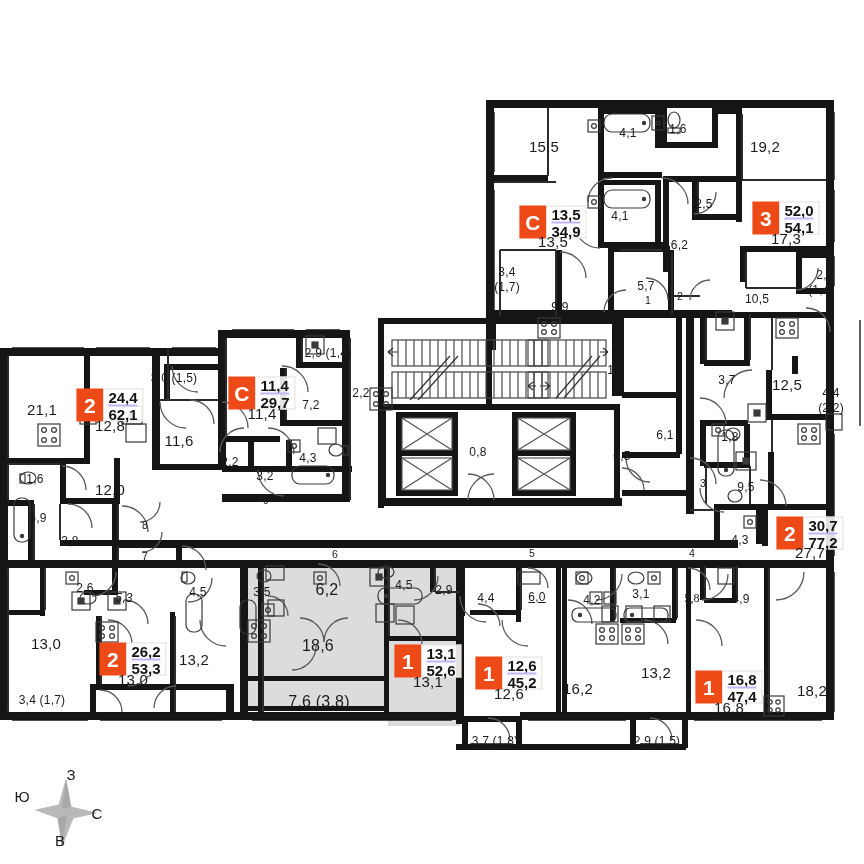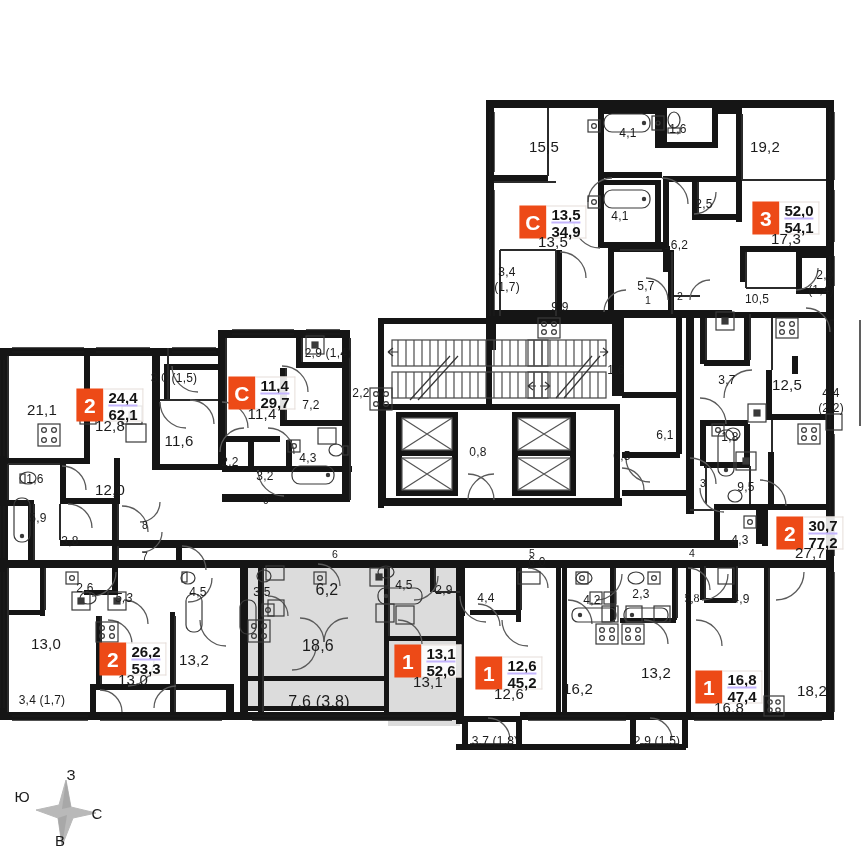--- a/index.html
+++ b/index.html
@@ -764,23 +764,23 @@
       <div class="num xs" style="left: 532px; top: 553px;">5</div>
       <div class="num xs" style="left: 692px; top: 553px;">4</div>
       <div class="num sm" style="left: 85px; top: 588px;">2,6</div>
       <div class="num sm" style="left: 124px; top: 598px; font-style: italic;">5,3</div>
       <div class="num sm" style="left: 198px; top: 592px;">4,5</div>
       <div class="num sm" style="left: 262px; top: 592px;">3,5</div>
       <div class="num lg" style="left: 327px; top: 590px;">6,2</div>
       <div class="num sm" style="left: 404px; top: 585px;">4,5</div>
       <div class="num sm" style="left: 444px; top: 590px;">2,9</div>
       <div class="num sm" style="left: 486px; top: 598px;">4,4</div>
-      <div class="num sm" style="left: 537px; top: 562px; text-decoration: underline;">6,0</div>
+      <div class="num sm" style="left: 537px; top: 597px; text-decoration: underline;">6,0</div>
       <div class="num sm" style="left: 592px; top: 600px;">4,2</div>
-      <div class="num sm" style="left: 641px; top: 594px;">2,3</div>
+      <div class="num sm" style="left: 641px; top: 594px;">3,1</div>
       <div class="num sm" style="left: 692px; top: 598px; font-family: Liberation Serif, serif;">5,8</div>
       <div class="num sm" style="left: 741px; top: 599px;">4,9</div>
       <div class="num" style="left: 46px; top: 643px;">13,0</div>
       <div class="num" style="left: 194px; top: 659px;">13,2</div>
       <div class="num lg" style="left: 318px; top: 646px;">18,6</div>
       <div class="num" style="left: 578px; top: 688px;">16,2</div>
       <div class="num" style="left: 656px; top: 672px;">13,2</div>
       <div class="num" style="left: 812px; top: 690px;">18,2</div>
       <div class="num sm" style="left: 42px; top: 700px;">3,4 (1,7)</div>
       <div class="num lg" style="left: 319px; top: 702px;">7,6 (3,8)</div>

